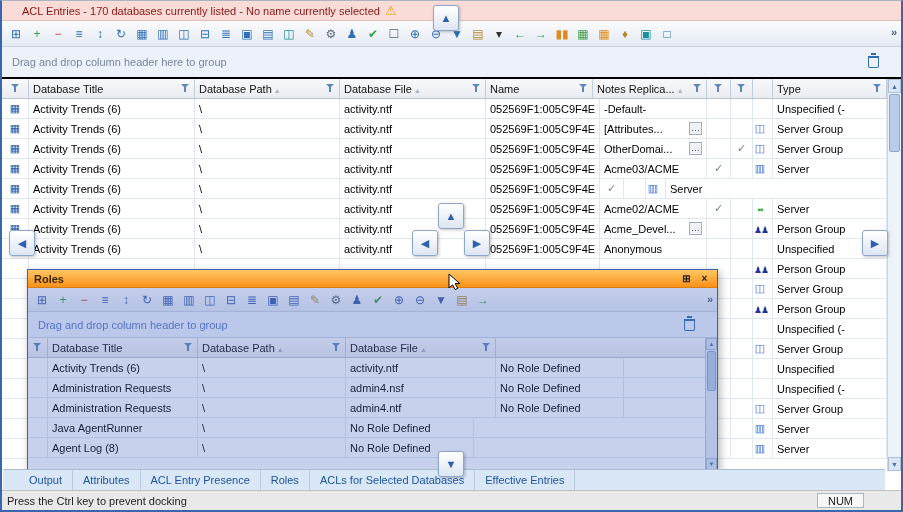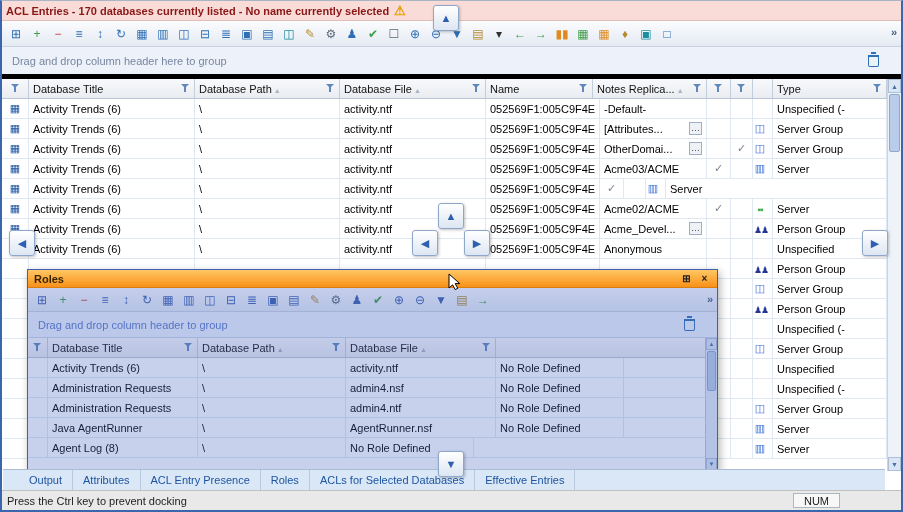--- a/index.html
+++ b/index.html
@@ -1,28 +1,28 @@
 <!DOCTYPE html>
 <html><head>
 <meta charset="utf-8">
 <style>
 *{box-sizing:border-box;margin:0;padding:0}
 html,body{width:903px;height:512px}
 body{font-family:"Liberation Sans",sans-serif;font-size:11px;background:#fff}
 .app{position:relative;width:903px;height:512px;border:2px solid #3a66ad;border-top:1px solid #a9b4c4;background:#fff;overflow:hidden}
 
-.titlebar{height:20px;background:#f9dcd7;border-bottom:1px solid #e3beb8;display:flex;align-items:center;padding:0 4px;color:#8a1616;font-weight:bold}
+.titlebar{height:20px;background:#f9dcd7;border-bottom:1px solid #e3beb8;display:flex;align-items:center;padding:0 20px;color:#8a1616;font-weight:normal}
 .titlebar .error{margin-left:auto}
 .warn{color:#e8a000;font-size:13px;margin-left:5px;line-height:1}
 
 .toolbar{position:relative;height:26px;background:linear-gradient(#fbfcfe,#e4eaf3);border-bottom:1px solid #c9d2de;display:flex;align-items:center;gap:1px;padding:0 4px;overflow:hidden}
 .tbi{width:20px;height:20px;display:flex;align-items:center;justify-content:center;font-size:12px;border-radius:2px;cursor:default}
 .tb-overflow{position:absolute;right:4px;top:5px;color:#45607f;font-weight:bold}
 
-.groupbar{height:32px;background:#edf2fa;border-bottom:5px solid #000000;color:#76869f;display:flex;align-items:center;padding:0 10px}
+.groupbar{height:32px;background:#edf2fa;border-bottom:2px solid #000000;color:#76869f;display:flex;align-items:center;padding:0 10px}
 .trash{display:inline-block;width:11px;height:12px;border:1px solid #2e6fb5;border-top:2px solid #2e6fb5;border-radius:0 0 2px 2px;position:relative;margin-left:auto;margin-right:12px}
 .trash::before{content:"";position:absolute;top:-5px;left:2px;width:5px;height:2px;background:#2e6fb5}
 
 .gridwrap{display:flex;height:392px}
 .gridmain{flex:1;display:flex;flex-direction:column;overflow:hidden}
 .ghead,.rhead{display:flex;height:20px;border-bottom:1px solid #b9c6d8}
 .hc{display:flex;align-items:center;padding:0 4px;border-right:1px solid #c3cedd;background:linear-gradient(#f8f9fb,#e9ecf1);color:#111;white-space:nowrap;overflow:hidden}
 .sortmark::before{content:"▲";color:#a8b4c4;font-size:7px;margin:0 2px}
 .funnel{margin-left:auto;display:inline-block;position:relative;width:9px;height:9px;flex:0 0 9px}
 .funnel::before{content:"";position:absolute;left:0;top:0;border-left:4px solid transparent;border-right:4px solid transparent;border-top:4px solid #5d87bd}
@@ -61,21 +61,21 @@
 .rvscroll .sthumb{height:40px}
 .roles-overlay{position:absolute;inset:0;background:rgba(72,102,192,.30);z-index:4;pointer-events:none}
 
 .guide{position:absolute;width:26px;height:26px;background:linear-gradient(#ffffff,#dde6f2);border:1px solid #8ea6c8;border-radius:3px;display:flex;align-items:center;justify-content:center;color:#2e5fb0;font-size:11px;z-index:8;box-shadow:1px 1px 3px rgba(0,0,0,.25)}
 .g-top{left:431px;top:4px}.g-cup{left:436px;top:202px}.g-cleft{left:410px;top:229px}.g-cright{left:462px;top:229px}
 .g-left{left:7px;top:229px}.g-right{left:860px;top:229px}.g-bottom{left:436px;top:450px}
 
 .tabstrip{position:absolute;left:1px;right:16px;bottom:20px;height:21px;background:#d9e7f7;border-top:1px solid #a9bcd4;display:flex;align-items:center;padding-left:16px;z-index:6}
 .tab{padding:0 10px;height:100%;display:flex;align-items:center;color:#1f55a0;border-right:1px solid #b8c9dd;white-space:nowrap}
 .statusbar{position:absolute;left:0;right:0;bottom:0;height:20px;background:#e9e9e9;border-top:1px solid #c0c0c0;display:flex;align-items:center;padding:0 5px;color:#222;z-index:6}
-.num{margin-left:auto;margin-right:56px;border:1px solid #aeb6bf;background:#f7f7f7;height:15px;line-height:14px;padding:0 10px}
+.num{margin-left:auto;margin-right:32px;border:1px solid #aeb6bf;background:#f7f7f7;height:15px;line-height:14px;padding:0 10px}
 .cursor{position:absolute;left:446px;top:272px;z-index:10}
 </style>
 </head>
 <body>
 
 <div class="app">
 
   <div class="titlebar">
     <span>ACL Entries - 170 databases currently listed - No name currently selected</span>
     <span class="warn">⚠</span>
@@ -645,21 +645,20 @@
             <div class="cell rc2">\</div>
             <div class="cell rc3">admin4.ntf</div>
             <div class="cell rc4">No Role Defined</div>
             <div class="cell rc5"></div>
           </div>
 
           <div class="rrow">
             <div class="cell rc0"></div>
             <div class="cell rc1">Java AgentRunner</div>
             <div class="cell rc2">\</div>
-            <div class="cell rc3">AgentRunner.nsf</div>
             <div class="cell rc4">No Role Defined</div>
             <div class="cell rc5"></div>
           </div>
 
           <div class="rrow">
             <div class="cell rc0"></div>
             <div class="cell rc1">Agent Log (8)</div>
             <div class="cell rc2">\</div>
             <div class="cell rc4">No Role Defined</div>
             <div class="cell rc5"></div>

